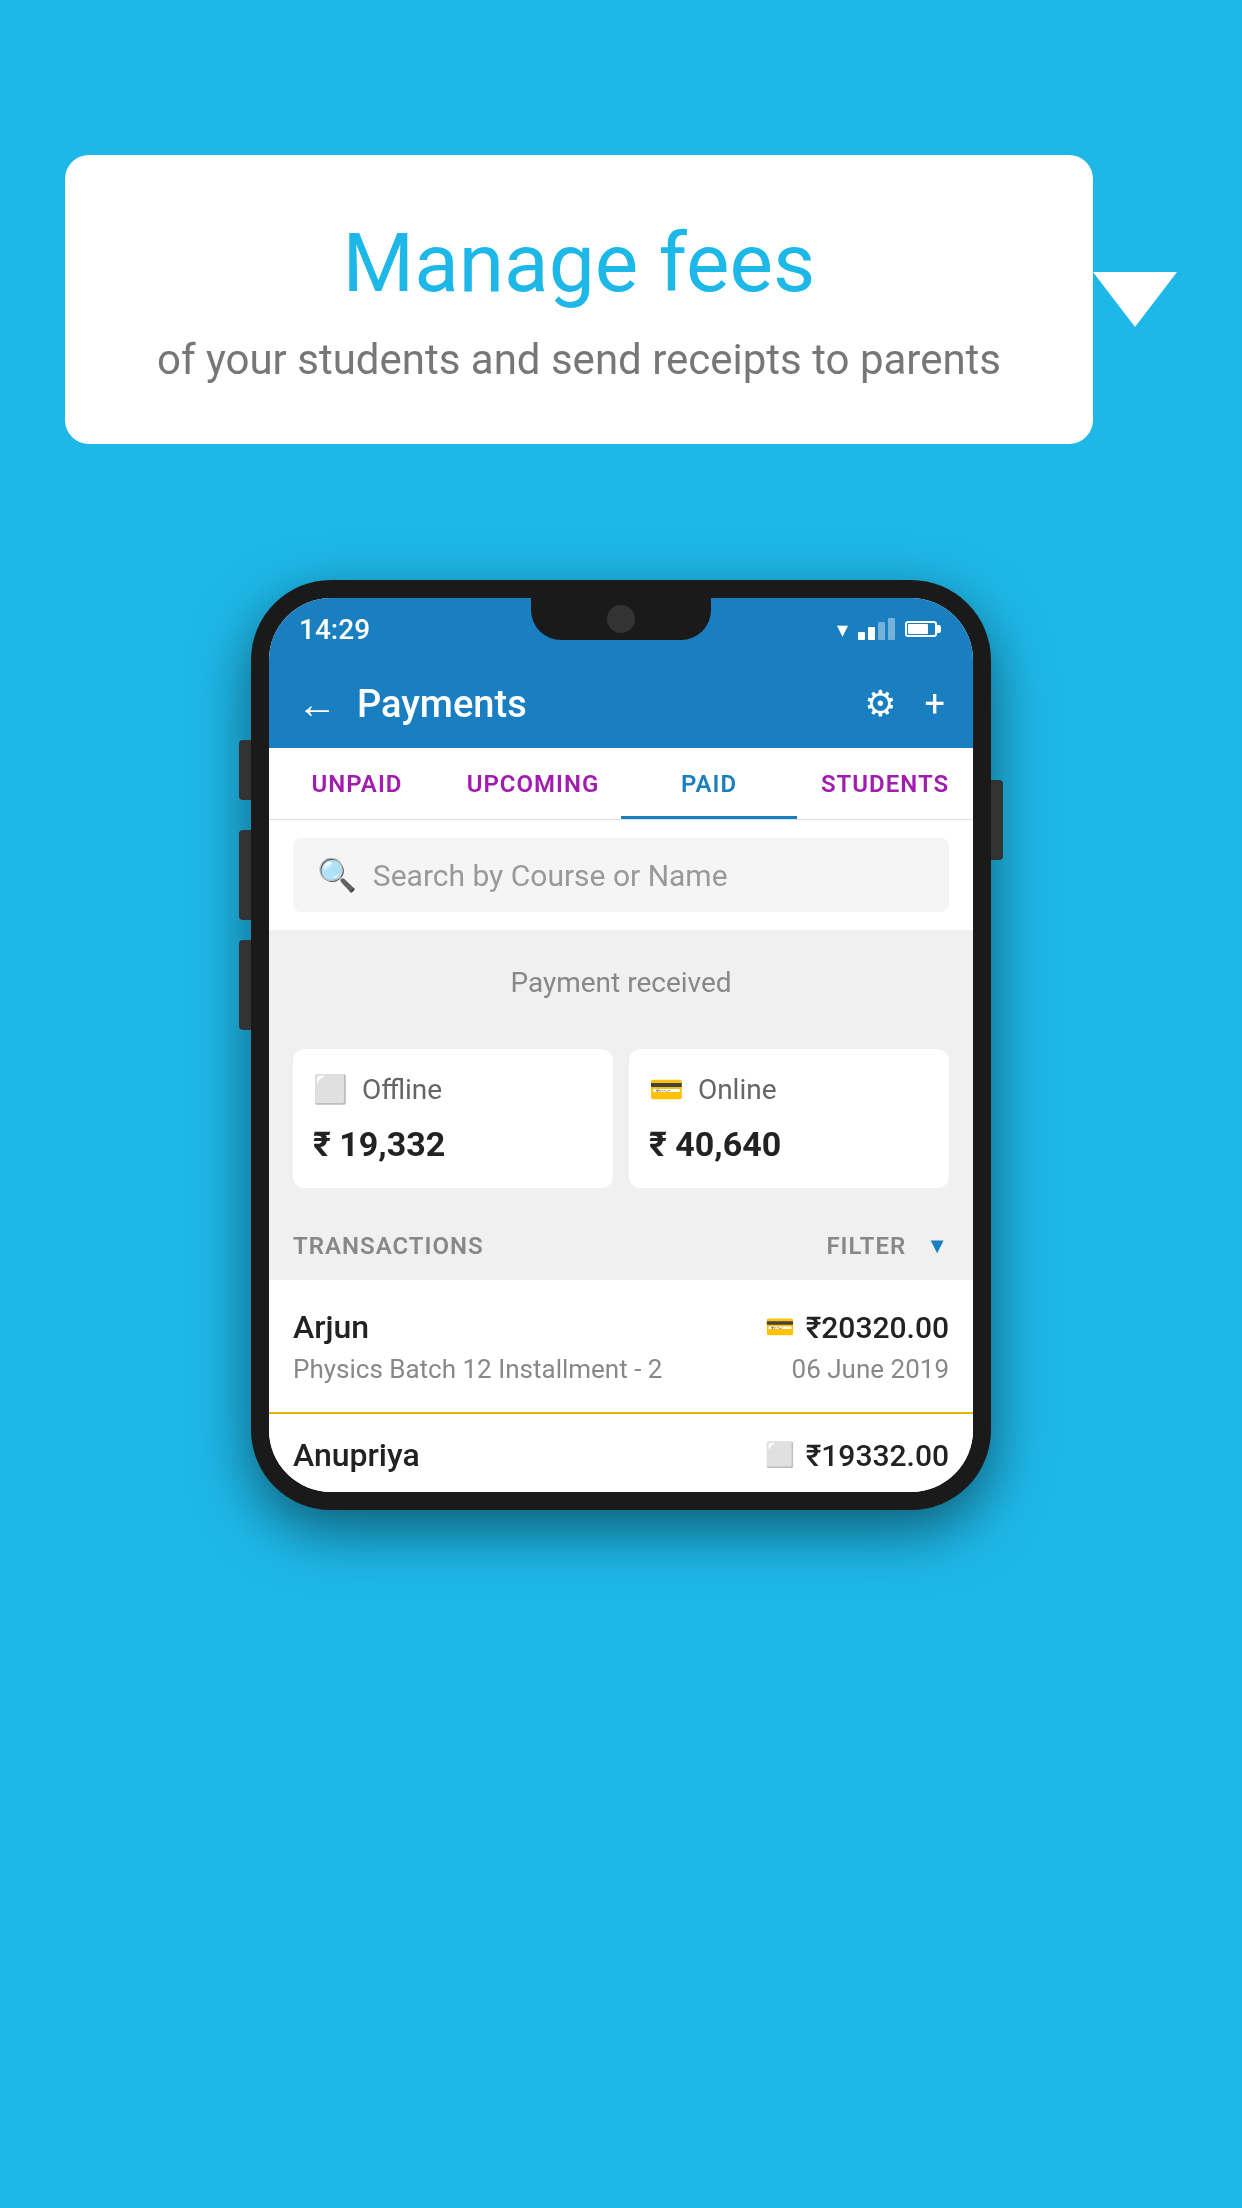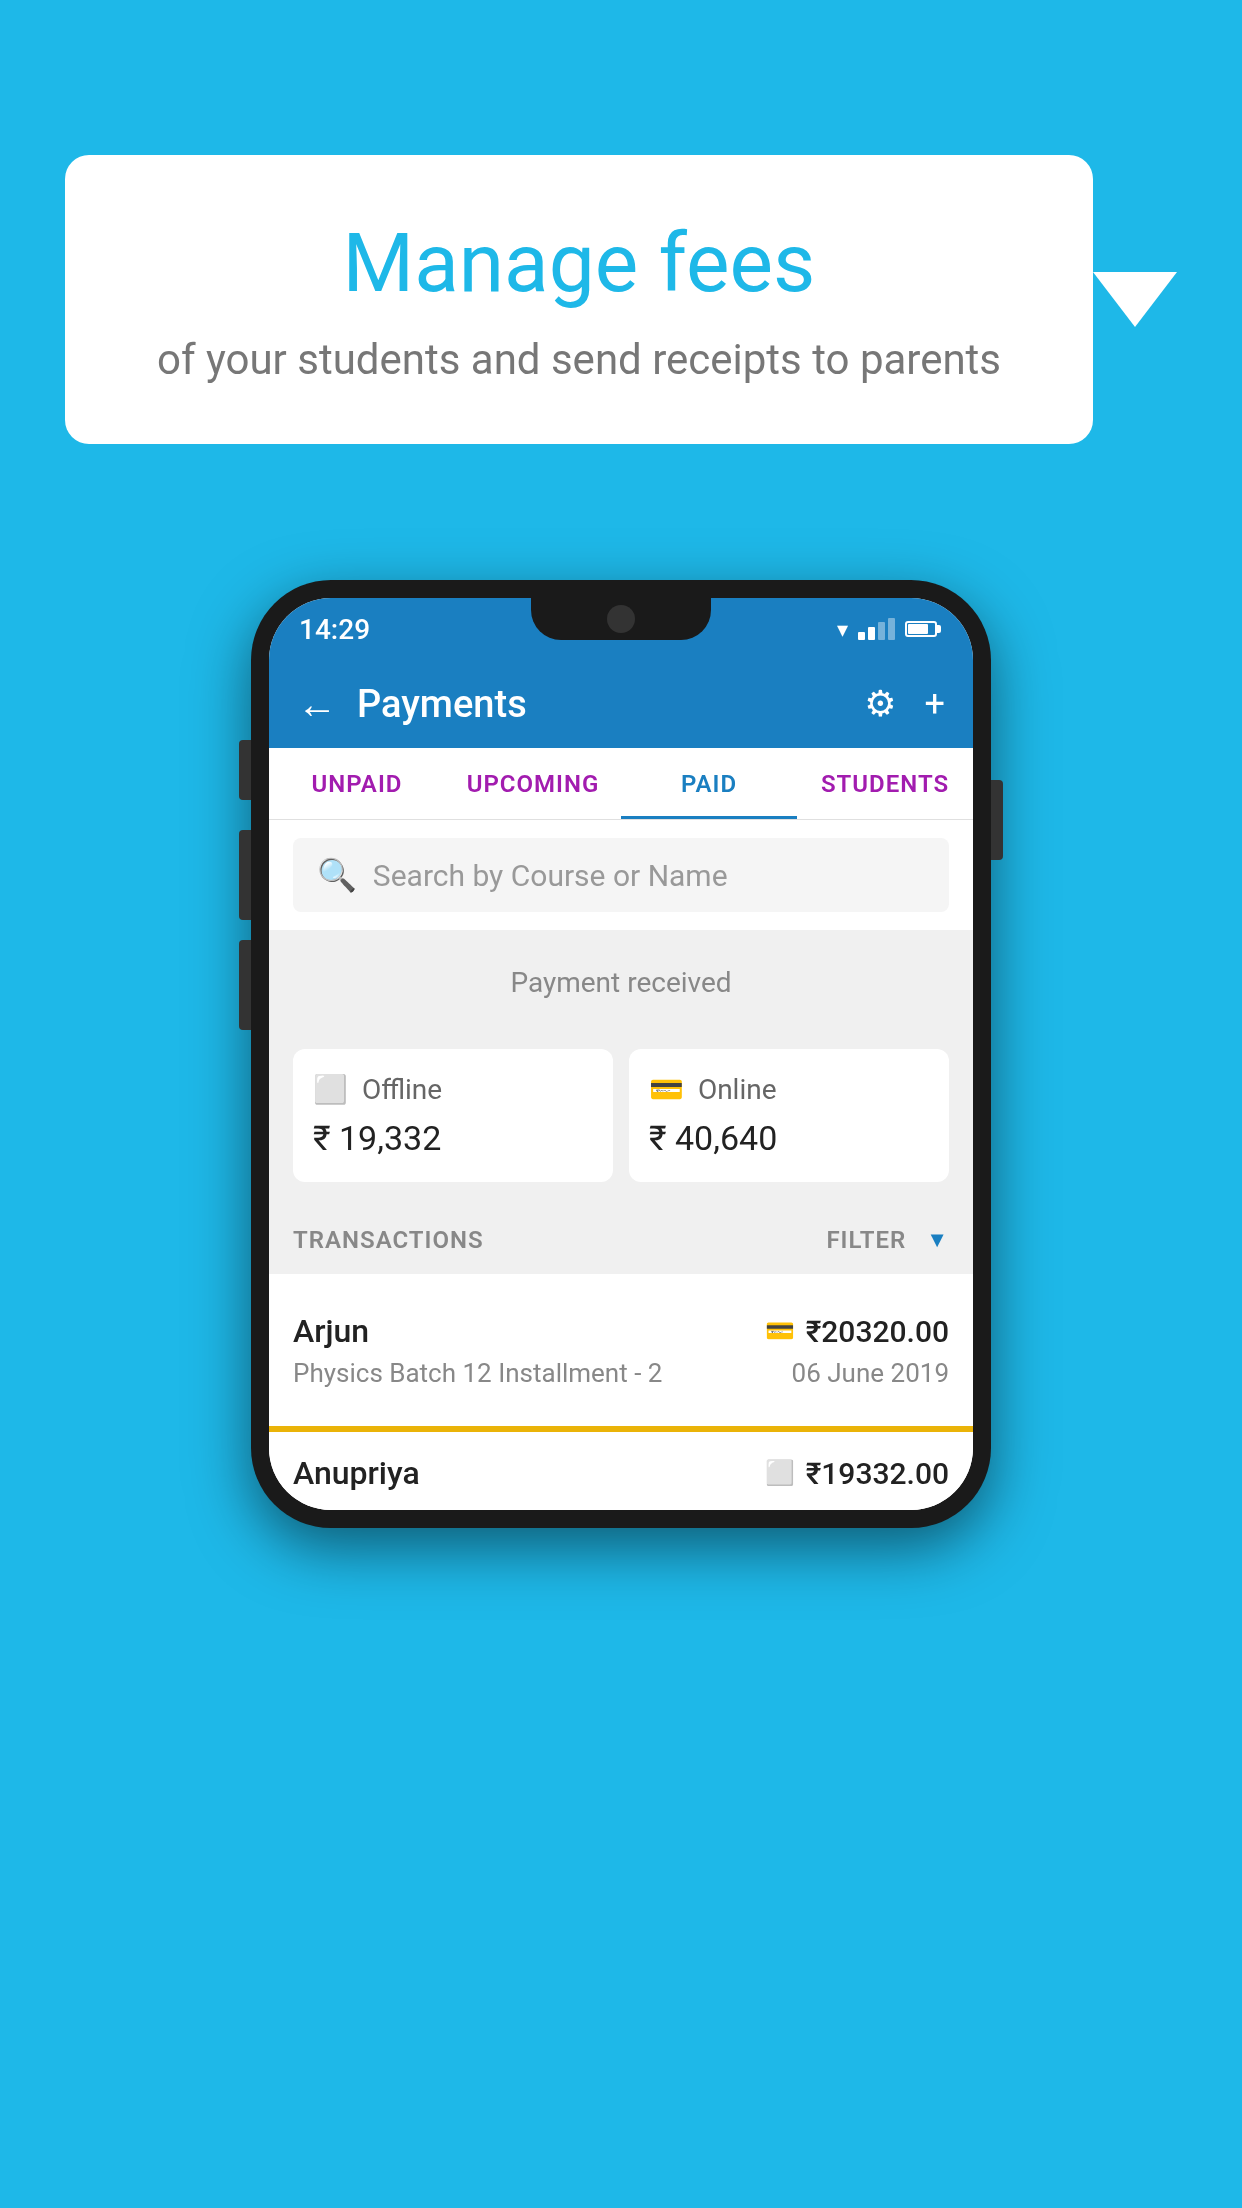--- a/index.html
+++ b/index.html
@@ -351,21 +351,22 @@
     }
 
     .card-icon {
       font-size: 28px;
       color: #666;
     }
 
     .card-amount {
       color: #222;
       font-size: 34px;
-      font-weight: 400;
+      font-weight: 700;
+      margin-top: 6px;
     }
 
     
     .transactions-header {
       display: flex;
       justify-content: space-between;
       align-items: center;
       padding: 20px 24px;
       background: #f0f0f0;
     }
@@ -389,22 +390,22 @@
     }
 
     .filter-icon {
       color: #1a7fc1;
       font-size: 22px;
     }
 
     
     .transaction-row {
       background: white;
-      padding: 38px 24px;
-      border-bottom: 6px solid #eab308;
+      padding: 28px 24px;
+      border-bottom: 2px solid #eab308;
     }
 
     .transaction-top {
       display: flex;
       justify-content: space-between;
       align-items: center;
       margin-bottom: 8px;
     }
 
     .transaction-name {

